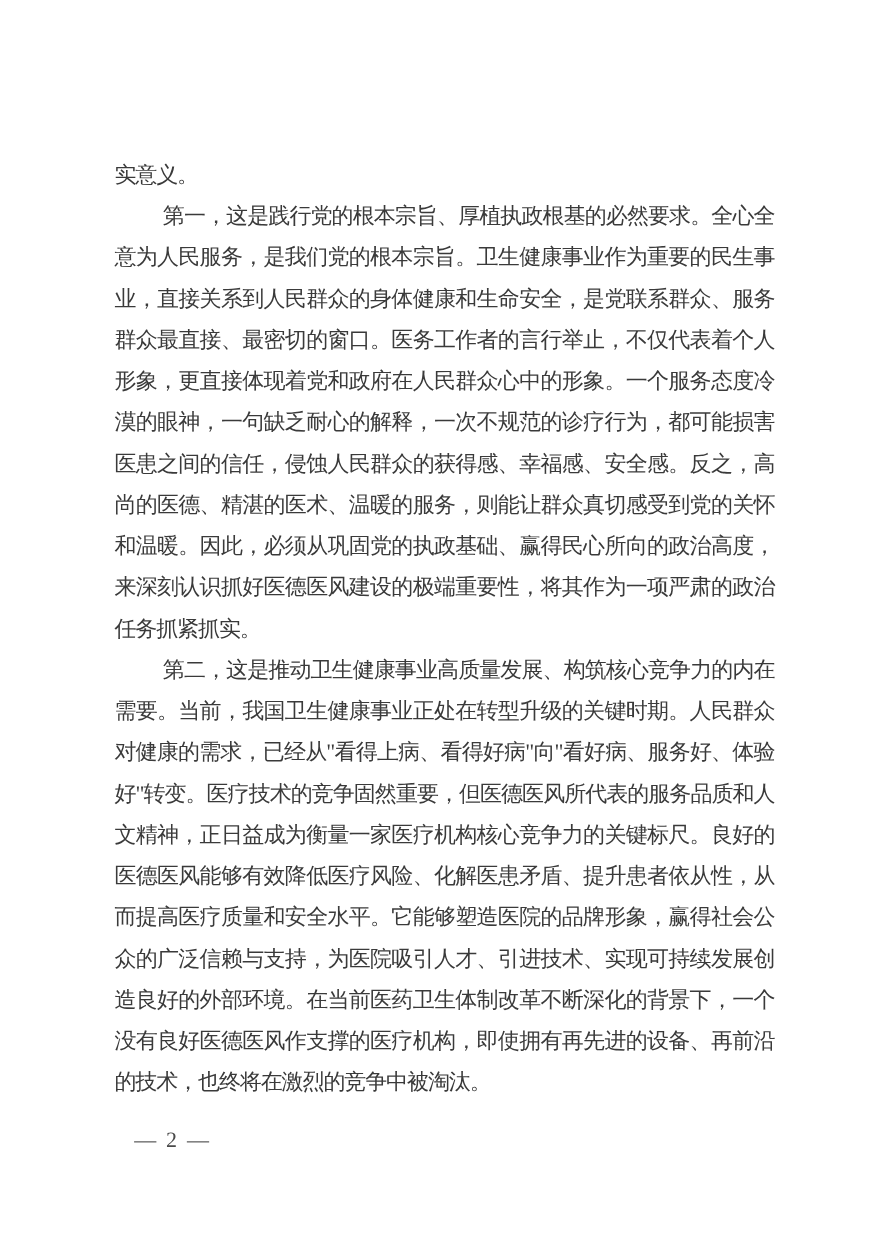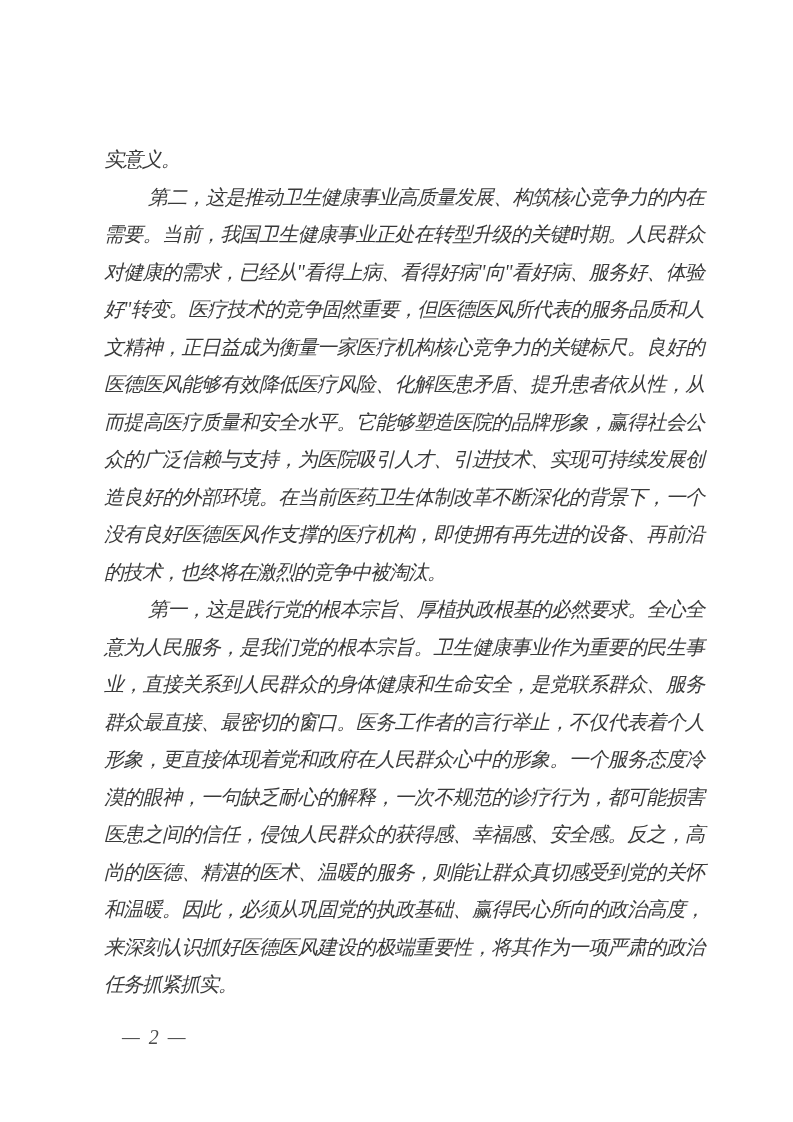--- a/index.html
+++ b/index.html
@@ -11,21 +11,20 @@
     height: 1122px;
     background: #ffffff;
     font-family: "Liberation Serif", serif;
   }
   .page {
     position: relative;
     width: 793px;
     height: 1122px;
     background: #ffffff;
     overflow: hidden;
-    font-style: italic;
   }
   .doc-body {
     position: absolute;
     left: 104px;
     top: 141px;
     width: 600px;
     font-family: "Liberation Serif", serif;
     font-size: 20px;
     line-height: 37.5px;
     letter-spacing: -1px;
@@ -49,17 +48,17 @@
     color: #4a4a4a;
   }
 </style>
 </head>
 <body>
 
 <div class="page" style="background: rgb(255, 255, 255);">
   <div class="doc-body" style="color: rgb(58, 58, 58);">
 
   <p>实意义。</p>
+      <p class="indent">第一，这是践行党的根本宗旨、厚植执政根基的必然要求。全心全意为人民服务，是我们党的根本宗旨。卫生健康事业作为重要的民生事业，直接关系到人民群众的身体健康和生命安全，是党联系群众、服务群众最直接、最密切的窗口。医务工作者的言行举止，不仅代表着个人形象，更直接体现着党和政府在人民群众心中的形象。一个服务态度冷漠的眼神，一句缺乏耐心的解释，一次不规范的诊疗行为，都可能损害医患之间的信任，侵蚀人民群众的获得感、幸福感、安全感。反之，高尚的医德、精湛的医术、温暖的服务，则能让群众真切感受到党的关怀和温暖。因此，必须从巩固党的执政基础、赢得民心所向的政治高度，来深刻认识抓好医德医风建设的极端重要性，将其作为一项严肃的政治任务抓紧抓实。</p>
       <p class="indent">第二，这是推动卫生健康事业高质量发展、构筑核心竞争力的内在需要。当前，我国卫生健康事业正处在转型升级的关键时期。人民群众对健康的需求，已经从"看得上病、看得好病"向"看好病、服务好、体验好"转变。医疗技术的竞争固然重要，但医德医风所代表的服务品质和人文精神，正日益成为衡量一家医疗机构核心竞争力的关键标尺。良好的医德医风能够有效降低医疗风险、化解医患矛盾、提升患者依从性，从而提高医疗质量和安全水平。它能够塑造医院的品牌形象，赢得社会公众的广泛信赖与支持，为医院吸引人才、引进技术、实现可持续发展创造良好的外部环境。在当前医药卫生体制改革不断深化的背景下，一个没有良好医德医风作支撑的医疗机构，即使拥有再先进的设备、再前沿的技术，也终将在激烈的竞争中被淘汰。</p>
-      <p class="indent">第一，这是践行党的根本宗旨、厚植执政根基的必然要求。全心全意为人民服务，是我们党的根本宗旨。卫生健康事业作为重要的民生事业，直接关系到人民群众的身体健康和生命安全，是党联系群众、服务群众最直接、最密切的窗口。医务工作者的言行举止，不仅代表着个人形象，更直接体现着党和政府在人民群众心中的形象。一个服务态度冷漠的眼神，一句缺乏耐心的解释，一次不规范的诊疗行为，都可能损害医患之间的信任，侵蚀人民群众的获得感、幸福感、安全感。反之，高尚的医德、精湛的医术、温暖的服务，则能让群众真切感受到党的关怀和温暖。因此，必须从巩固党的执政基础、赢得民心所向的政治高度，来深刻认识抓好医德医风建设的极端重要性，将其作为一项严肃的政治任务抓紧抓实。</p>
     </div>
   <div class="page-footer">— 2 —</div>
 </div>
 
 </body></html>

